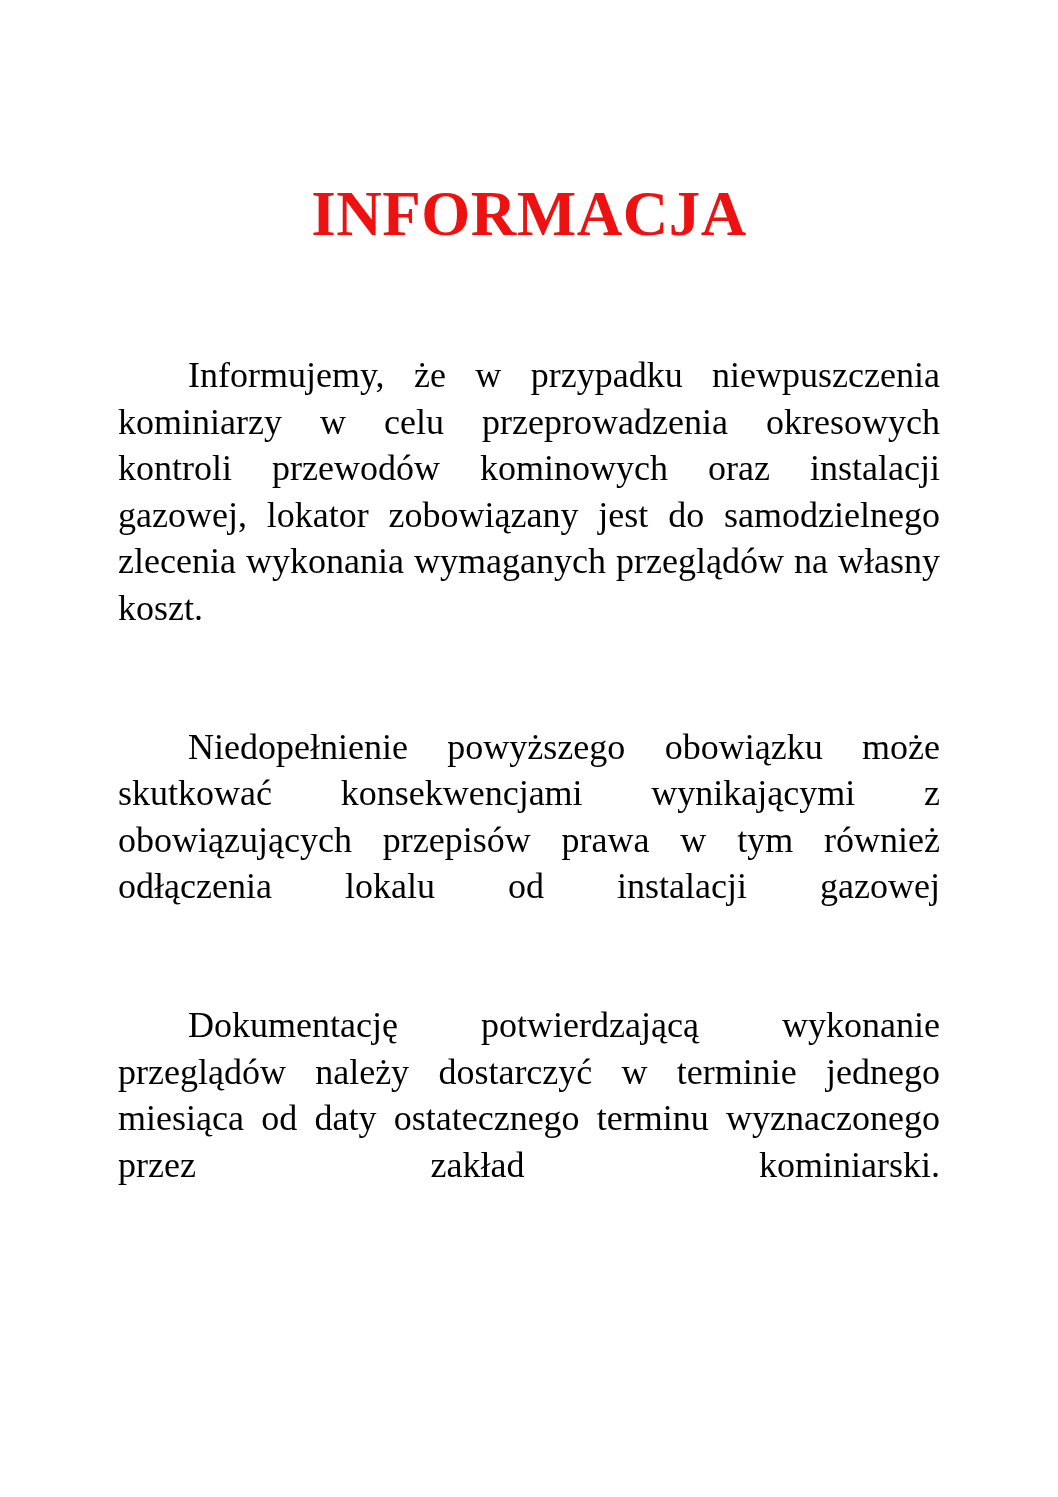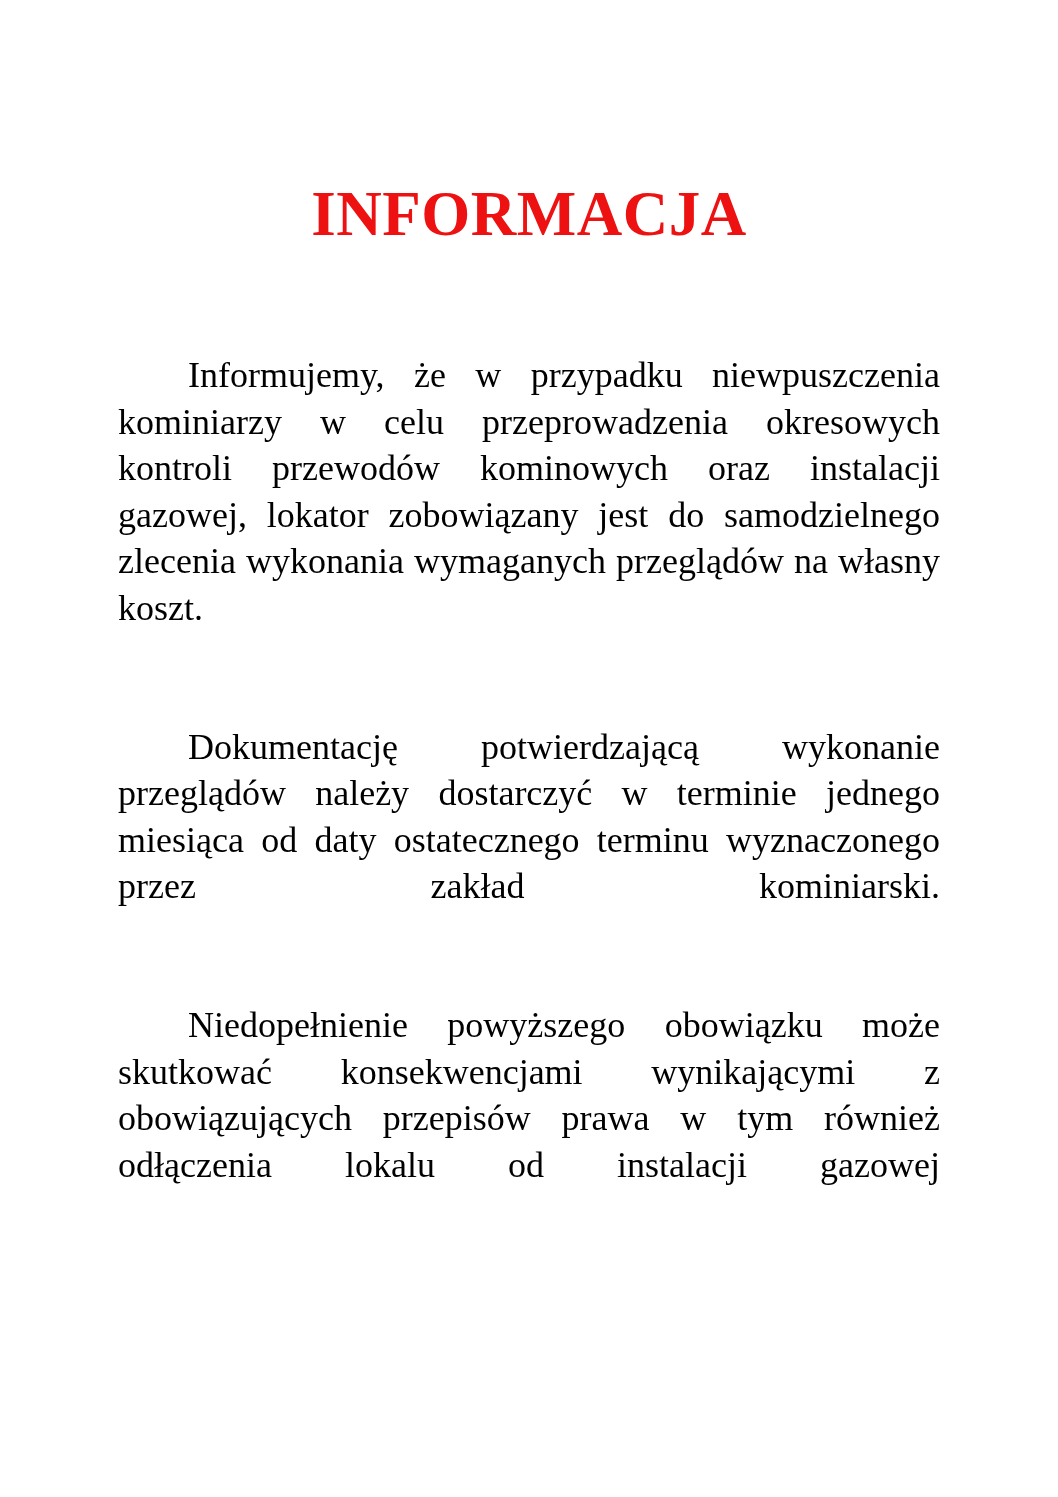--- a/index.html
+++ b/index.html
@@ -77,19 +77,19 @@
 <body>
 
 <div class="page">
 
   <h1 class="doc-title">INFORMACJA</h1>
 
   <div class="body-block">
 
     <p class="para">Informujemy, że w przypadku niewpuszczenia kominiarzy w celu przeprowadzenia okresowych kontroli przewodów kominowych oraz instalacji gazowej, lokator zobowiązany jest do samodzielnego zlecenia wykonania wymaganych przeglądów na własny koszt.</p>
 
+    <p class="para">Niedopełnienie powyższego obowiązku może skutkować konsekwencjami wynikającymi z obowiązujących przepisów prawa w tym również odłączenia lokalu od instalacji gazowej</p>
+
     <p class="para">Dokumentację potwierdzającą wykonanie przeglądów należy dostarczyć w terminie jednego miesiąca od daty ostatecznego terminu wyznaczonego przez zakład kominiarski.</p>
-
-    <p class="para">Niedopełnienie powyższego obowiązku może skutkować konsekwencjami wynikającymi z obowiązujących przepisów prawa w tym również odłączenia lokalu od instalacji gazowej</p>
 
   </div>
 
 </div>
 
 </body></html>

